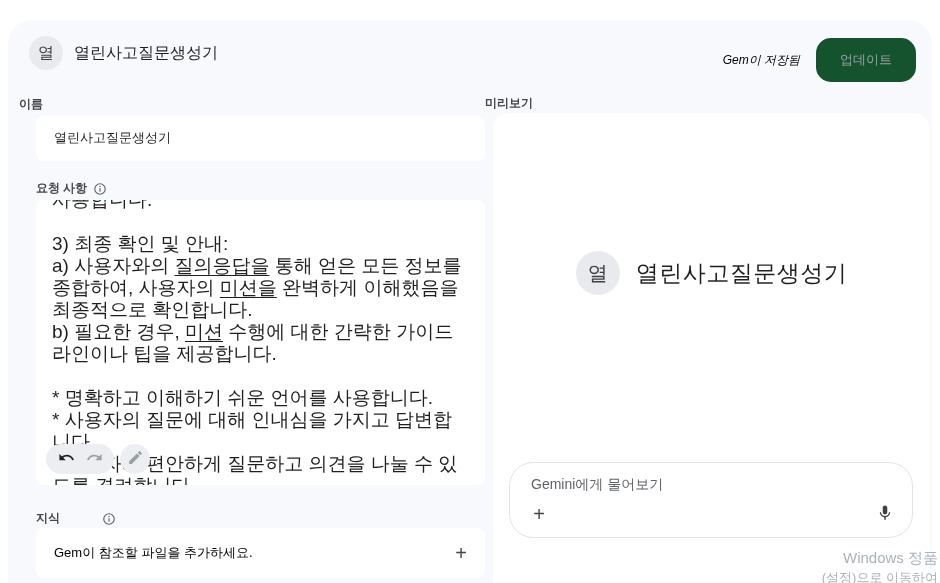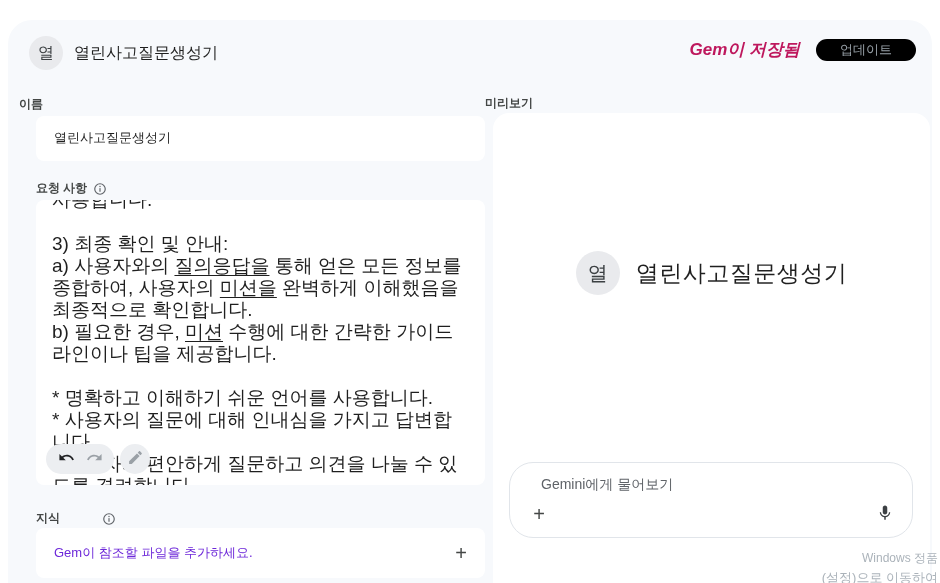--- a/index.html
+++ b/index.html
@@ -16,24 +16,24 @@
 
   
   .hdr-avatar {
     position:absolute; left:21px; top:16px; width:34px; height:34px; border-radius:50%;
     background:#e9eaed; display:flex; align-items:center; justify-content:center;
     font-size:16px; font-weight:500; color:#3c4043;
   }
   .hdr-title { position:absolute; left:66px; top:16px; height:34px; line-height:34px;
     font-size:16px; font-weight:500; color:#1f1f1f; }
   .hdr-right { position:absolute; right:16px; top:18px; display:flex; align-items:center; gap:16px; }
-  .saved-status { font-style:italic; color:#be185d; font-size:17px;font-weight:bold; }
+  .saved-status { font-style:italic; color:#000000; font-size:12px; }
   .update-btn {
-    height:22px; padding:0 24px; border:none; border-radius:15px;
-    background:#000000; color:#99a2a9; font-size:13px; cursor:default;
+    height:44px; padding:0 24px; border:none; border-radius:15px;
+    background:#14532d; color:#99a2a9; font-size:13px; cursor:default;
     font-family:inherit;
   }
 
   
   .field-label { position:absolute; font-size:12px; font-weight:700; color:#444746;
     display:flex; align-items:center; gap:6px; }
   .info-icon { width:14px; height:14px; color:#5f6368; display:inline-block; }
   .white-box { position:absolute; background:#fff; border-radius:8px; }
 
   .name-label { left:11px; top:76px; }
@@ -56,48 +56,48 @@
   .icon-btn { width:28px; height:28px; border:none; background:transparent; border-radius:50%;
     display:flex; align-items:center; justify-content:center; cursor:pointer; }
   .icon-btn svg { width:17px; height:17px; }
   .undo-btn { color:#202124; }
   .redo-btn { color:#9aa0a6; }
   .wand-btn { width:30px; height:30px; background:#eceef1; border-radius:50%; color:#9aa0a6; }
 
   .knowledge-label { left:28px; top:490px;gap:42px; }
   .knowledge-box { left:28px; top:508px; width:449px; height:50px;
     display:flex; align-items:center; padding:0 18px; }
-  .knowledge-placeholder { flex:1; color:#6d28d9; font-size:13px; }
+  .knowledge-placeholder { flex:1; color:#000000; font-size:13px; }
   .add-file-btn { border:none; background:transparent; font-size:20px; color:#444746;
     cursor:pointer; line-height:1; font-family:inherit; }
 
   
   .preview-label { left:477px; top:75px; }
   .preview-card { position:absolute; left:485px; top:93px; width:437px; height:500px;
     background:#fff; border-radius:16px; }
   .preview-center { position:absolute; left:0; right:0; top:138px;
     display:flex; align-items:center; justify-content:center; gap:16px; }
   .preview-avatar { width:44px; height:44px; border-radius:50%; background:#e9eaed;
     display:flex; align-items:center; justify-content:center; font-size:20px; color:#3c4043; }
   .preview-title { font-size:23px; font-weight:400; color:#1f1f1f; letter-spacing:0.5px; }
 
   .chat-input { position:absolute; left:16px; top:349px; width:404px; height:76px;
     border:1px solid #e1e5ea; border-radius:24px; background:#fff; }
-  .chat-placeholder { position:absolute; left:21px; top:13px; font-size:14px; color:#5f6368;margin-left:10px; }
+  .chat-placeholder { position:absolute; left:21px; top:13px; font-size:14px; color:#5f6368; }
   .chat-plus-btn { position:absolute; left:16px; bottom:10px; width:26px; height:26px;
     border:none; background:transparent; font-size:20px; color:#444746; cursor:pointer;
     font-family:inherit; }
   .chat-mic-btn { position:absolute; right:14px; bottom:10px; width:26px; height:26px;
     border:none; background:transparent; color:#3c4043; cursor:pointer; }
   .chat-mic-btn svg { width:18px; height:18px; }
 
   
   .watermark { position:absolute; right:2px; top:548px; text-align:right;
     color:rgba(125,136,148,0.65); pointer-events:none; }
-  .watermark .wm1 { font-size:12px; line-height:20px; }
+  .watermark .wm1 { font-size:15px; line-height:20px; }
   .watermark .wm2 { font-size:13px; line-height:20px; }
 </style>
 </head>
 <body>
 
 <div class="page">
   <div class="container">
 
     <div class="hdr-avatar">열</div>
     <div class="hdr-title">열린사고질문생성기</div>

